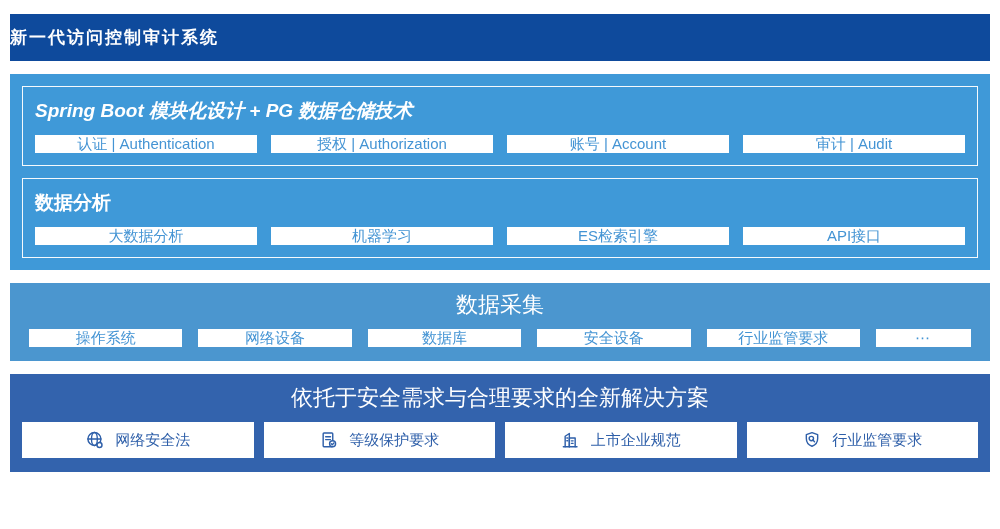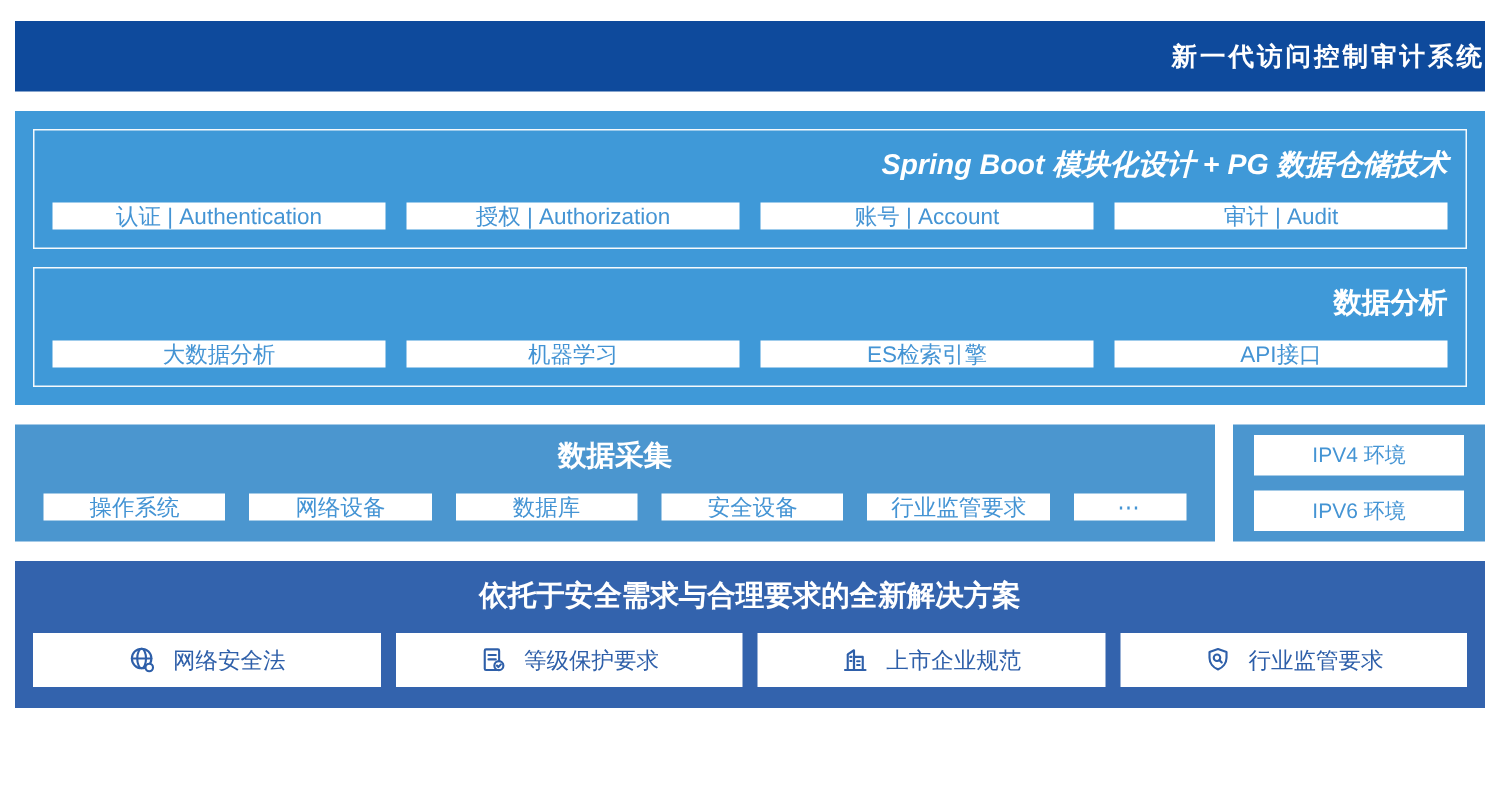--- a/index.html
+++ b/index.html
@@ -11,57 +11,57 @@
   .page {
     width:1000px; height:529px;
     padding:14px 10px 17px 10px;
     display:flex; flex-direction:column; gap:13px;
   }
 
   
   .banner {
     background:var(--banner-bg,#0e4a9c);
     height:47px; flex:0 0 47px;
-    display:flex; align-items:center; justify-content:flex-end;
+    display:flex; align-items:center; justify-content:flex-start;
   }
   .banner-title {
     color:#fff; font-size:17px; font-weight:bold; letter-spacing:2px;
   }
 
   
   .platform {
     background:var(--platform-bg,#3f99d8);
     padding:12px; display:flex; flex-direction:column; gap:12px;
   }
   .inner-box {
     border:1.5px solid rgba(255,255,255,.95);
     padding:6px 12px 12px 12px;
   }
   .inner-title {
-    color:#fff; text-align:right; font-weight:bold;
+    color:#fff; text-align:left; font-weight:bold;
     font-size:19px; line-height:28px; padding:4px 0 10px 0;
   }
   .inner-title.italic { font-style:italic; }
 
   .chip-row { display:flex; gap:14px; }
   .chip {
     background:#fff; flex:1; height:18px;
     display:flex; align-items:center; justify-content:center;
     color:var(--chip-text-light,#4494d4); font-size:15px; white-space:nowrap;
   }
 
   
   .collect-row { display:flex; gap:12px; }
   .collect-main {
     flex:1; background:var(--collection-bg,#4b96cf);
     padding:4px 19px 14px 19px;
   }
   .section-title {
-    color:#fff; text-align:center; font-weight:bold;
-    font-size:19px; line-height:28px; padding:4px 0 10px 0;
+    color:#fff; text-align:center; font-weight:normal;
+    font-size:22px; line-height:28px; padding:4px 0 10px 0;
   }
   .collect-main .chip-row { gap:16px; }
   .chip.narrow { flex:0.62; letter-spacing:2px; }
   .collect-side {
     flex:0 0 168px; background:var(--collection-bg,#4b96cf);
     display:flex; flex-direction:column; justify-content:center;
     gap:10px; padding:0 14px;
   }
   .side-chip {
     background:#fff; height:27px;
@@ -122,24 +122,20 @@
       <div class="chip-row">
         <div class="chip">操作系统</div>
         <div class="chip">网络设备</div>
         <div class="chip">数据库</div>
         <div class="chip">安全设备</div>
         <div class="chip">行业监管要求</div>
         <div class="chip narrow">⋯</div>
       </div>
     </div>
 
-    <div class="collect-side">
-      <div class="side-chip">IPV4 环境</div>
-      <div class="side-chip">IPV6 环境</div>
-    </div>
 
   </section>
 
   <section class="solution">
     <div class="section-title">依托于安全需求与合理要求的全新解决方案</div>
     <div class="chip-row">
 
       <div class="sol-chip">
         <span>
           <svg width="20" height="20" viewBox="0 0 24 24" fill="none" stroke="currentColor" stroke-width="1.7" stroke-linecap="round" stroke-linejoin="round">

